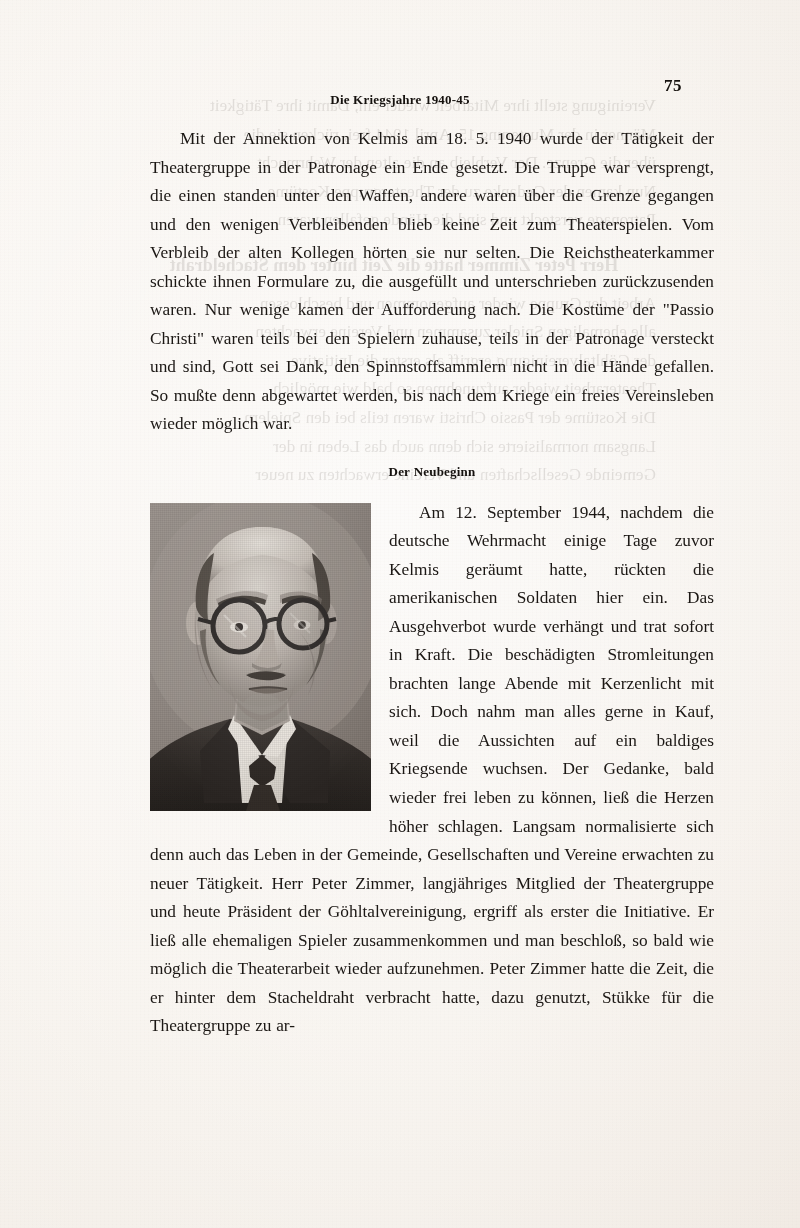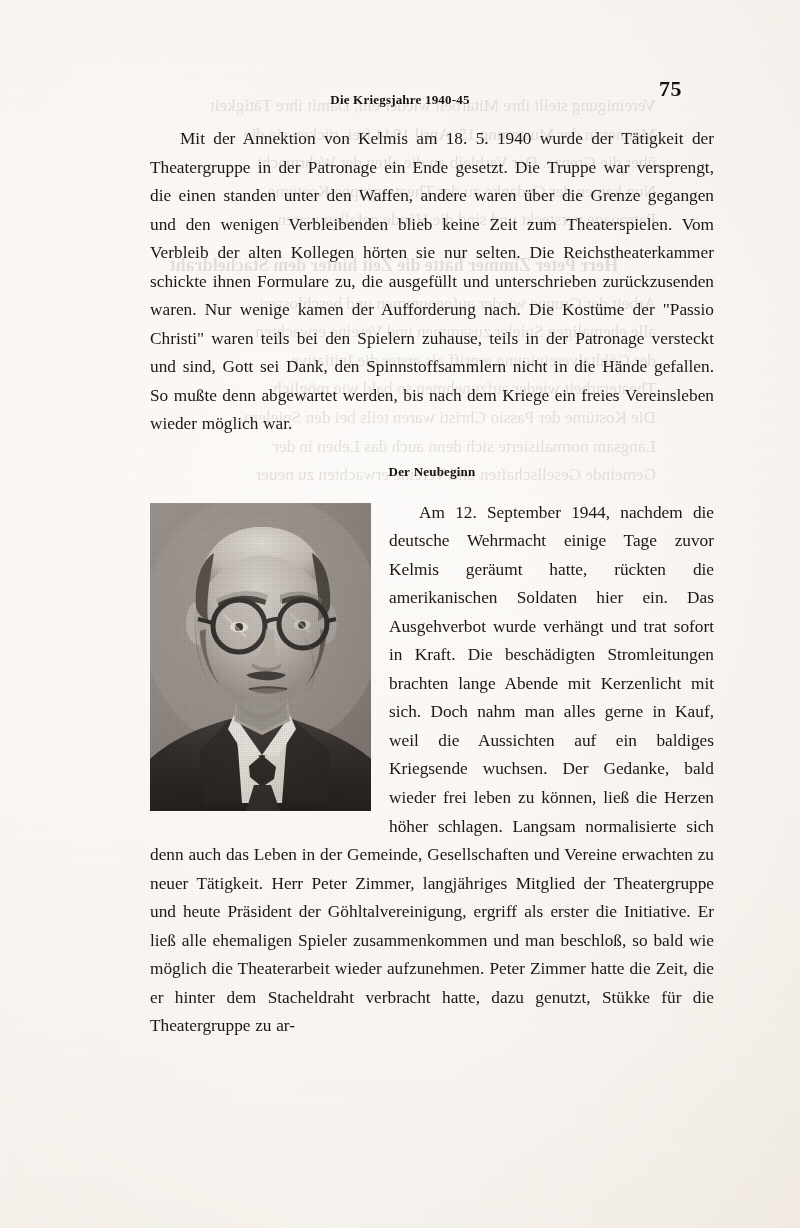--- a/index.html
+++ b/index.html
@@ -69,21 +69,21 @@
     top: 0;
     width: 564px;
     height: 100%;
   }
 
   .folio {
     position: absolute;
     right: 0;
     top: 76px;
     font-weight: bold;
-    font-size: 22px;
+    font-size: 17px;
     letter-spacing: 0.5px;
     color: #17130f;
   }
 
   .section-head {
     text-align: center;
     font-weight: bold;
     font-size: 13px;
     letter-spacing: 0.2px;
     color: #15110e;

